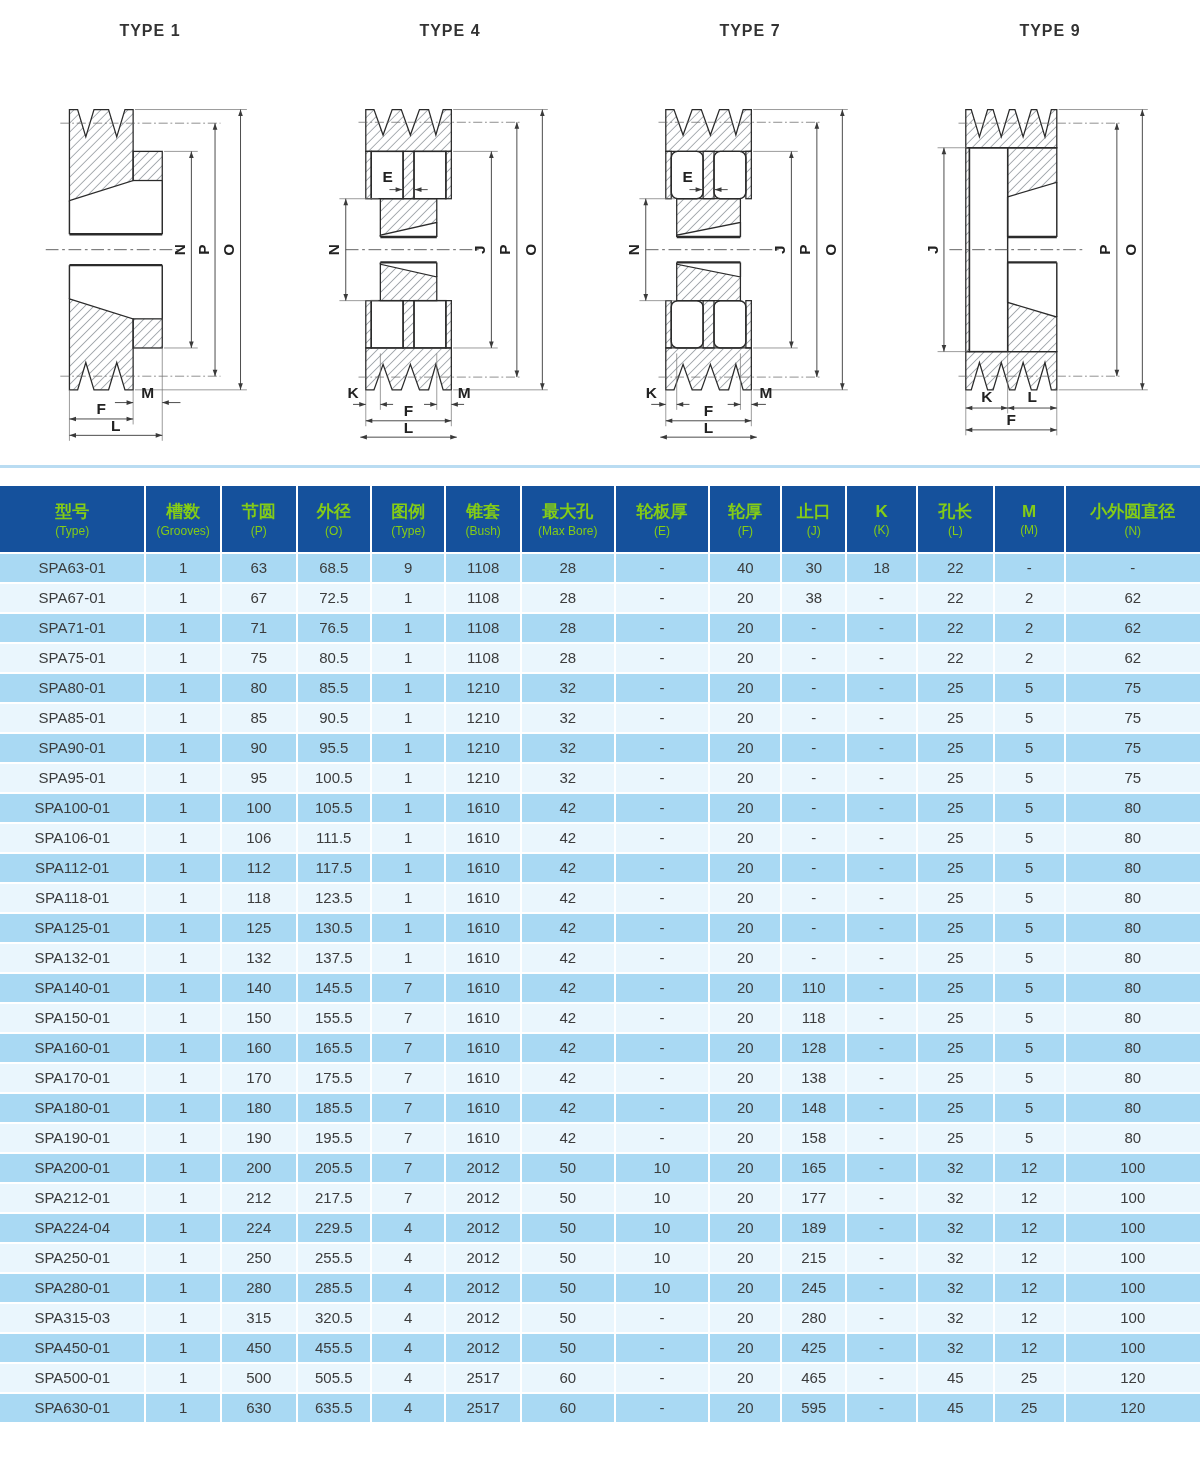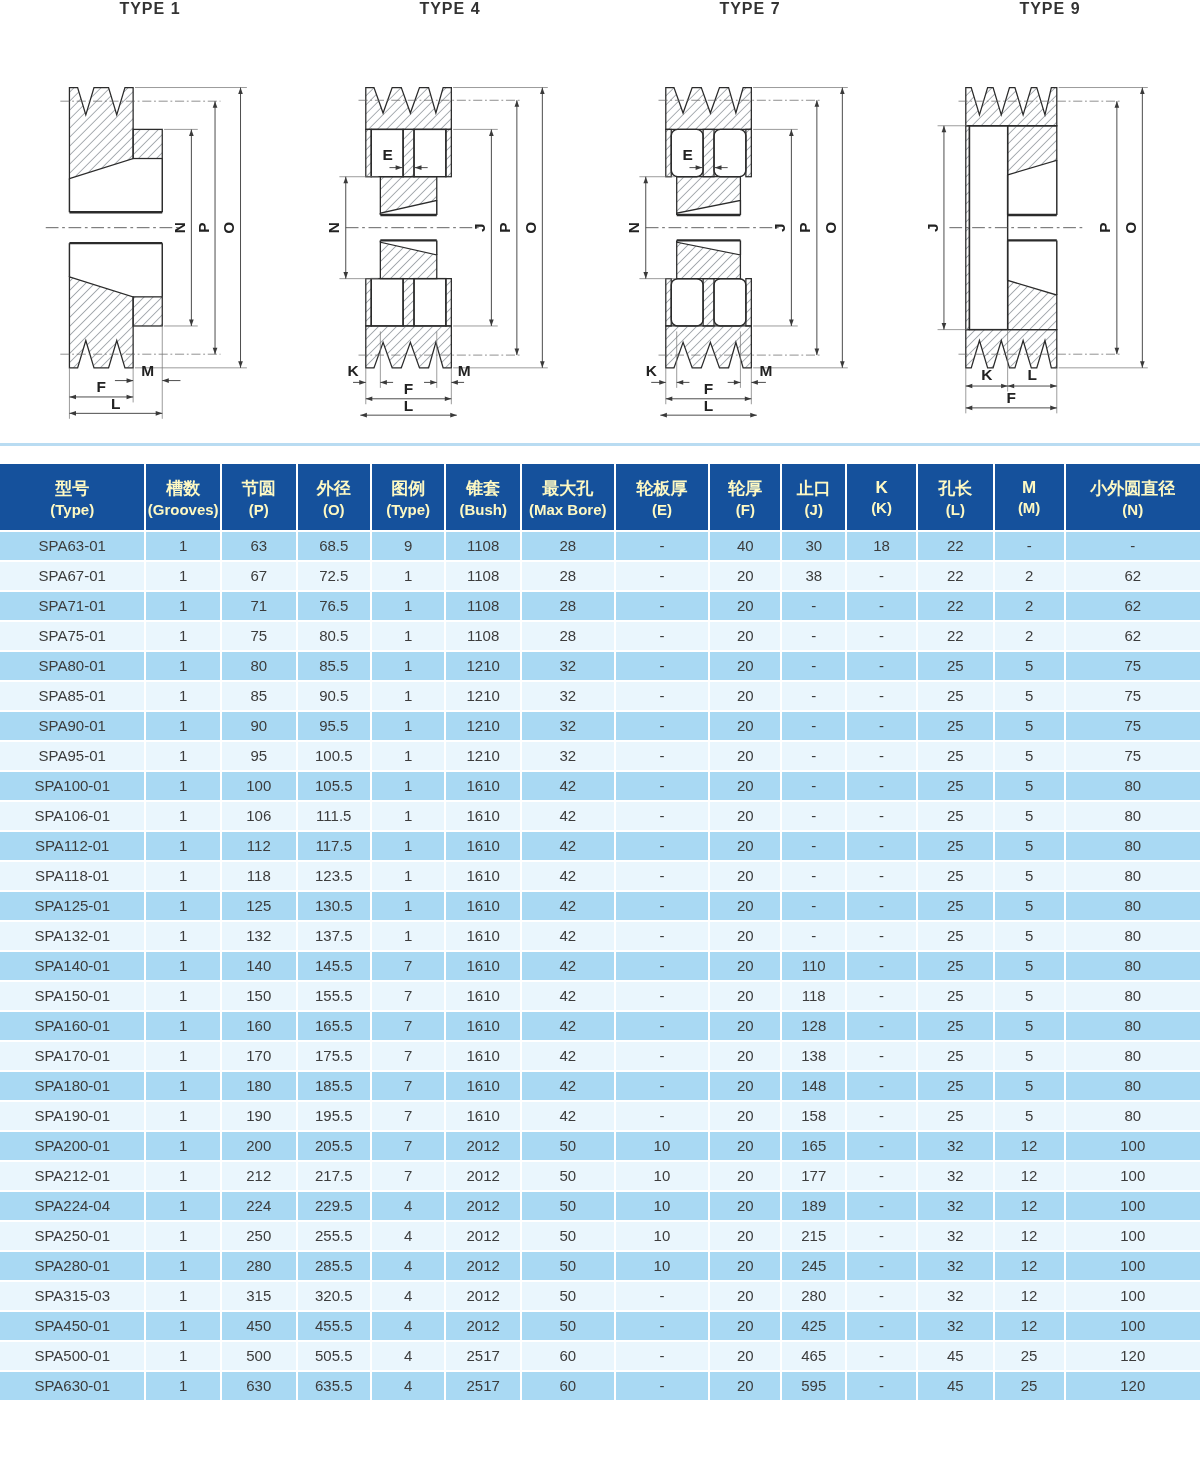--- a/index.html
+++ b/index.html
@@ -1,28 +1,28 @@
 <!DOCTYPE html>
 <html><head>
 <meta charset="utf-8">
 <style>
   html,body { margin:0; padding:0; background:#fff; }
   body { width:1200px; font-family:"Liberation Sans", sans-serif; }
-  .diagrams { display:flex; padding-top:0; }
+  .diagrams { display:flex; padding-top:22px; }
   .diagram { flex:1; display:flex; flex-direction:column; align-items:center; }
   .diagram-title { font-size:16px; font-weight:bold; color:#333; letter-spacing:1px; height:22px; }
   .diagram svg { height:405px; display:block; }
   .table-rule { height:3px; background:#b9dcf2; margin-top:16px; }
   .tbl-wrap { margin-top:18px; }
   table.spec { width:1200px; border-collapse:separate; border-spacing:0; table-layout:fixed; }
-  table.spec th { background:#15519c; color:#fef9c3; font-weight:bold; font-size:17px;
+  table.spec th { background:#15519c; color:#84cc16; font-weight:bold; font-size:17px;
     height:68px; box-sizing:border-box; vertical-align:middle; 
     padding:4px 1px; border-right:2px solid #fff; border-bottom:2px solid #fff; }
   table.spec th:last-child { border-right:none; }
-  table.spec th .sub { display:block; font-weight:bold; font-size:15px; margin-top:1px; }
+  table.spec th .sub { display:block; font-weight:normal; font-size:12px; margin-top:1px; }
   table.spec td { text-align:center; font-size:15px; color:#3c3c3c; height:28px;
     line-height:28px; padding:0 1px; box-sizing:content-box; overflow:hidden;
     border-right:2px solid #fff; border-bottom:2px solid #fff; white-space:nowrap; }
   table.spec td:last-child { border-right:none; }
   tr.row-odd  td { background:#a9d9f3; }
   tr.row-even td { background:#eaf6fd; }
   .c1{width:12.2%}.c2{width:6.3%}.c3{width:6.3%}.c4{width:6.2%}.c5{width:6.2%}
   .c6{width:6.3%}.c7{width:7.8%}.c8{width:7.9%}.c9{width:6.0%}.c10{width:5.4%}
   .c11{width:5.9%}.c12{width:6.4%}.c13{width:5.9%}.c14{width:11.2%}
   

